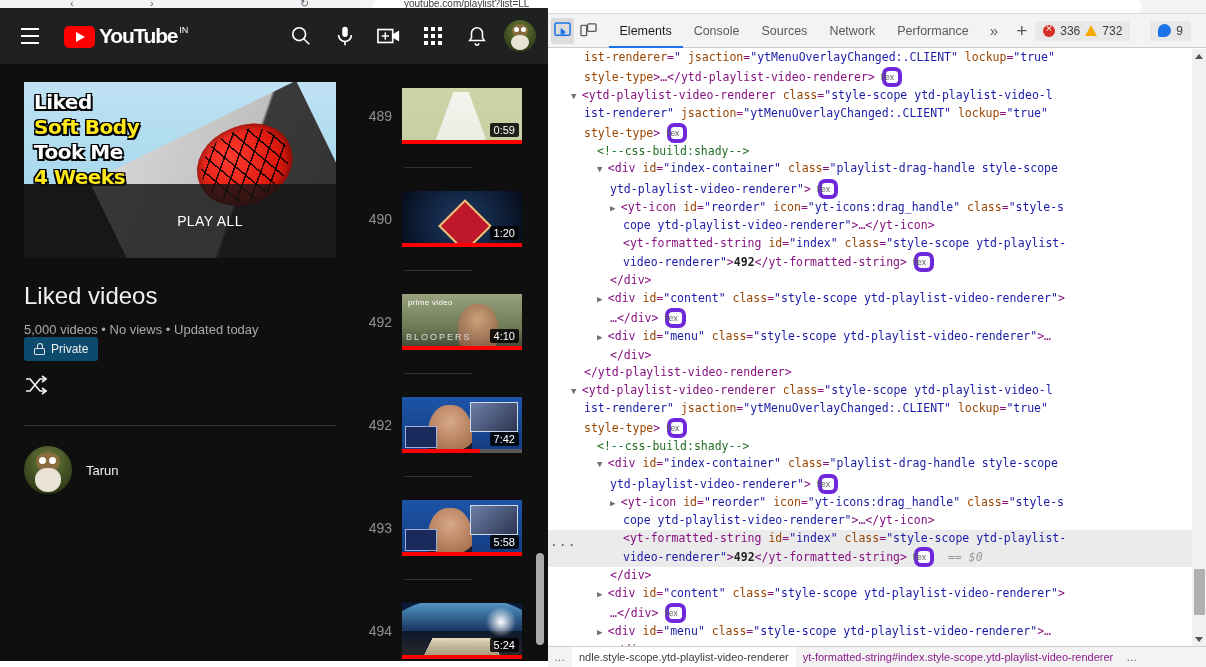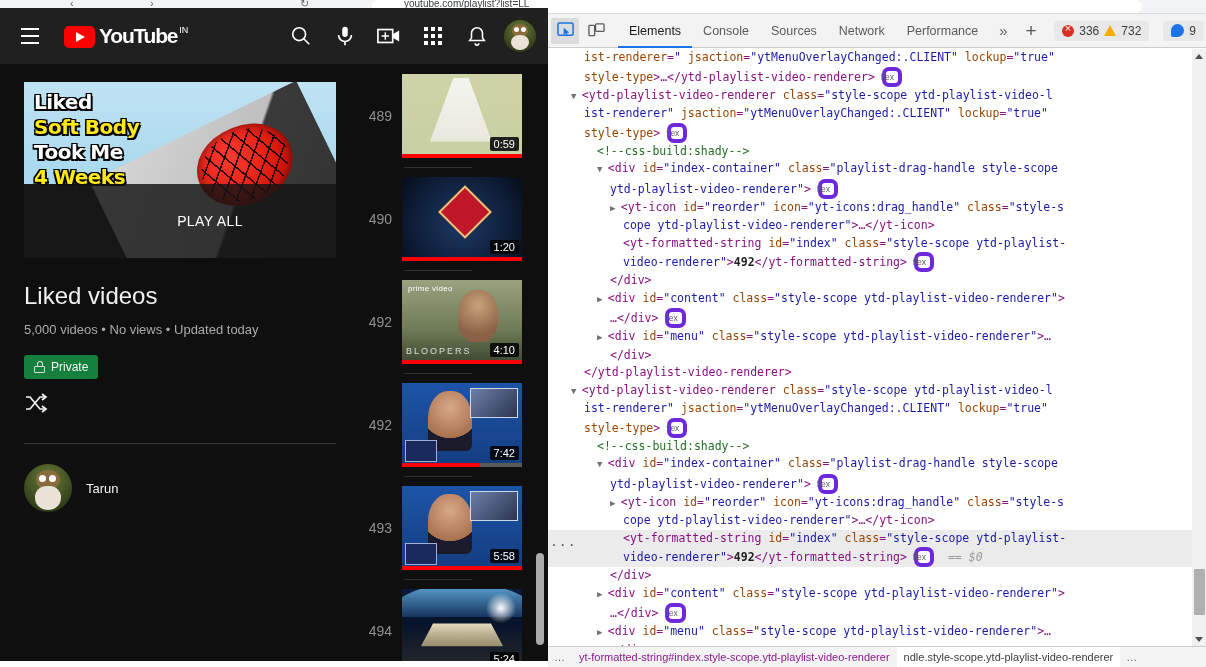--- a/index.html
+++ b/index.html
@@ -126,22 +126,22 @@
     position: absolute; left: 0; bottom: 0; width: 312px; height: 74px;
     background: rgba(20,20,20,.82);
     display: flex; align-items: center; justify-content: center;
   }
   .pl-thumb .playall {
     color: #fff; font-size: 14px; letter-spacing: .4px; margin-left: 60px;
   }
   .pl-title { color: #f1f1f1; font-size: 24px; margin-top: 24px; font-weight: 400; }
   .pl-stats { color: #aaaaaa; font-size: 13px; margin-top: 12px; }
   .pl-priv {
-    display: inline-flex; align-items: center; gap: 6px; margin-top: 18px;
-    background: #15803d; color: #f1f1f1; font-size: 12px;
+    display: inline-flex; align-items: center; gap: 6px; 
+    background: #0c4a6e; color: #f1f1f1; font-size: 12px;
     padding: 5px 10px; border-radius: 3px; cursor: pointer;
   }
   .lock-ic { width: 11px; height: 12px; position: relative; display: inline-block; }
   .lock-ic .bod { position: absolute; left: 0; bottom: 0; width: 11px; height: 7px; border: 1px solid #ddd; border-radius: 1px; }
   .lock-ic .sh { position: absolute; left: 2.5px; top: 0; width: 6px; height: 6px; border: 1px solid #ddd; border-bottom: none; border-radius: 3px 3px 0 0; }
   .shuffle-row { margin-top: 14px; cursor: pointer; }
   .pl-divider { width: 312px; height: 1px; background: #383838; margin-top: 26px; }
   .pl-owner { display: flex; align-items: center; gap: 14px; margin-top: 20px; cursor: pointer; }
   .pl-owner .ava {
     width: 48px; height: 48px; border-radius: 50%;
@@ -156,21 +156,21 @@
   .pl-owner .nm { color: #f1f1f1; font-size: 13px; font-weight: 500; }
 
   
   .vid-list {
     position: absolute; left: 356px; top: 56px; width: 192px; height: 597px;
     background: #0f0f0f; overflow: hidden;
   }
   .vid-row { position: relative; height: 103px; display: flex; align-items: center; }
   .vid-idx { width: 46px; text-align: right; padding-right: 10px; color: #909090; font-size: 14px; flex: none; }
   .vid-th {
-    position: relative; width: 120px; height: 84px; background: #1a1a1a;
+    position: relative; width: 120px; height: 56px; background: #1a1a1a;
     overflow: hidden; flex: none; cursor: pointer;
   }
   .vid-th .dur {
     position: absolute; right: 3px; bottom: 7px;
     background: rgba(0,0,0,.85); color: #fff; font-size: 11px;
     padding: 1px 4px; border-radius: 2px; font-weight: 500;
   }
   .vid-th .prog { position: absolute; left: 0; bottom: 0; width: 100%; height: 4px; background: #5a5a5a; }
   .vid-th .prog i { display: block; height: 4px; background: #ff0000; }
   .vid-sep { position: absolute; left: 48px; top: 0; width: 68px; height: 1px; background: #303030; }
@@ -206,21 +206,21 @@
   .dt-tb-ic.active { background: #dcdcdc; }
   .dt-tabs { display: flex; align-items: center; height: 34px; margin-left: 8px; }
   .dt-tab {
     height: 34px; display: flex; align-items: center; padding: 0 11px;
     font-size: 12.5px; color: #5a5a5a; cursor: pointer; white-space: nowrap;
   }
   .dt-tab.sel { color: #1a1a1a; box-shadow: inset 0 -2px 0 #1a73e8; }
   .dt-more { font-size: 15px; color: #5a5a5a; padding: 0 10px; cursor: pointer; }
   .dt-plus { font-size: 19px; color: #5a5a5a; padding: 0 8px; cursor: pointer; font-weight: 300; }
   .dt-counts {
-    margin-left: auto; display: flex; align-items: center; gap: 14px; margin-right: 2px;
+    margin-left: auto; display: flex; align-items: center; gap: 20px; margin-right: 15px;
   }
   .cnt-grp {
     display: flex; align-items: center; gap: 5px; background: #e8e8e8;
     border-radius: 3px; padding: 3px 8px; font-size: 12px; color: #3c3c3c; cursor: pointer;
   }
   .err-dot { width: 12px; height: 12px; border-radius: 50%; background: #d93025; position: relative; }
   .err-dot::after { content: "\00d7"; position: absolute; left: 2.5px; top: -2.5px; color: #fff; font-size: 11px; line-height: 12px; }
   .warn-tri { width: 0; height: 0; border-left: 6px solid transparent; border-right: 6px solid transparent; border-bottom: 11px solid #f9ab00; }
   .msg-grp {
     display: flex; align-items: center; gap: 5px; background: #e8e8e8;
@@ -570,18 +570,18 @@
     <div class="dt-vscroll-up">
         <span class="vs-tri-u"></span>
       </div>
     <div class="dt-vscroll-dn">
         <span class="vs-tri-d"></span>
       </div>
     <div class="dt-vscroll-thumb"></div>
 
     <div class="dt-crumbs" id="dt-crumbs">
         <div class="crumb-ell">…</div>
+        <div class="crumb cur">ndle.style-scope.ytd-playlist-video-renderer</div>
         <div class="crumb cur2">yt-formatted-string#index.style-scope.ytd-playlist-video-renderer</div>
-        <div class="crumb cur">ndle.style-scope.ytd-playlist-video-renderer</div>
         <div class="crumb-ell">…</div>
       </div>
   </div>
 </div>
 
 </body></html>

